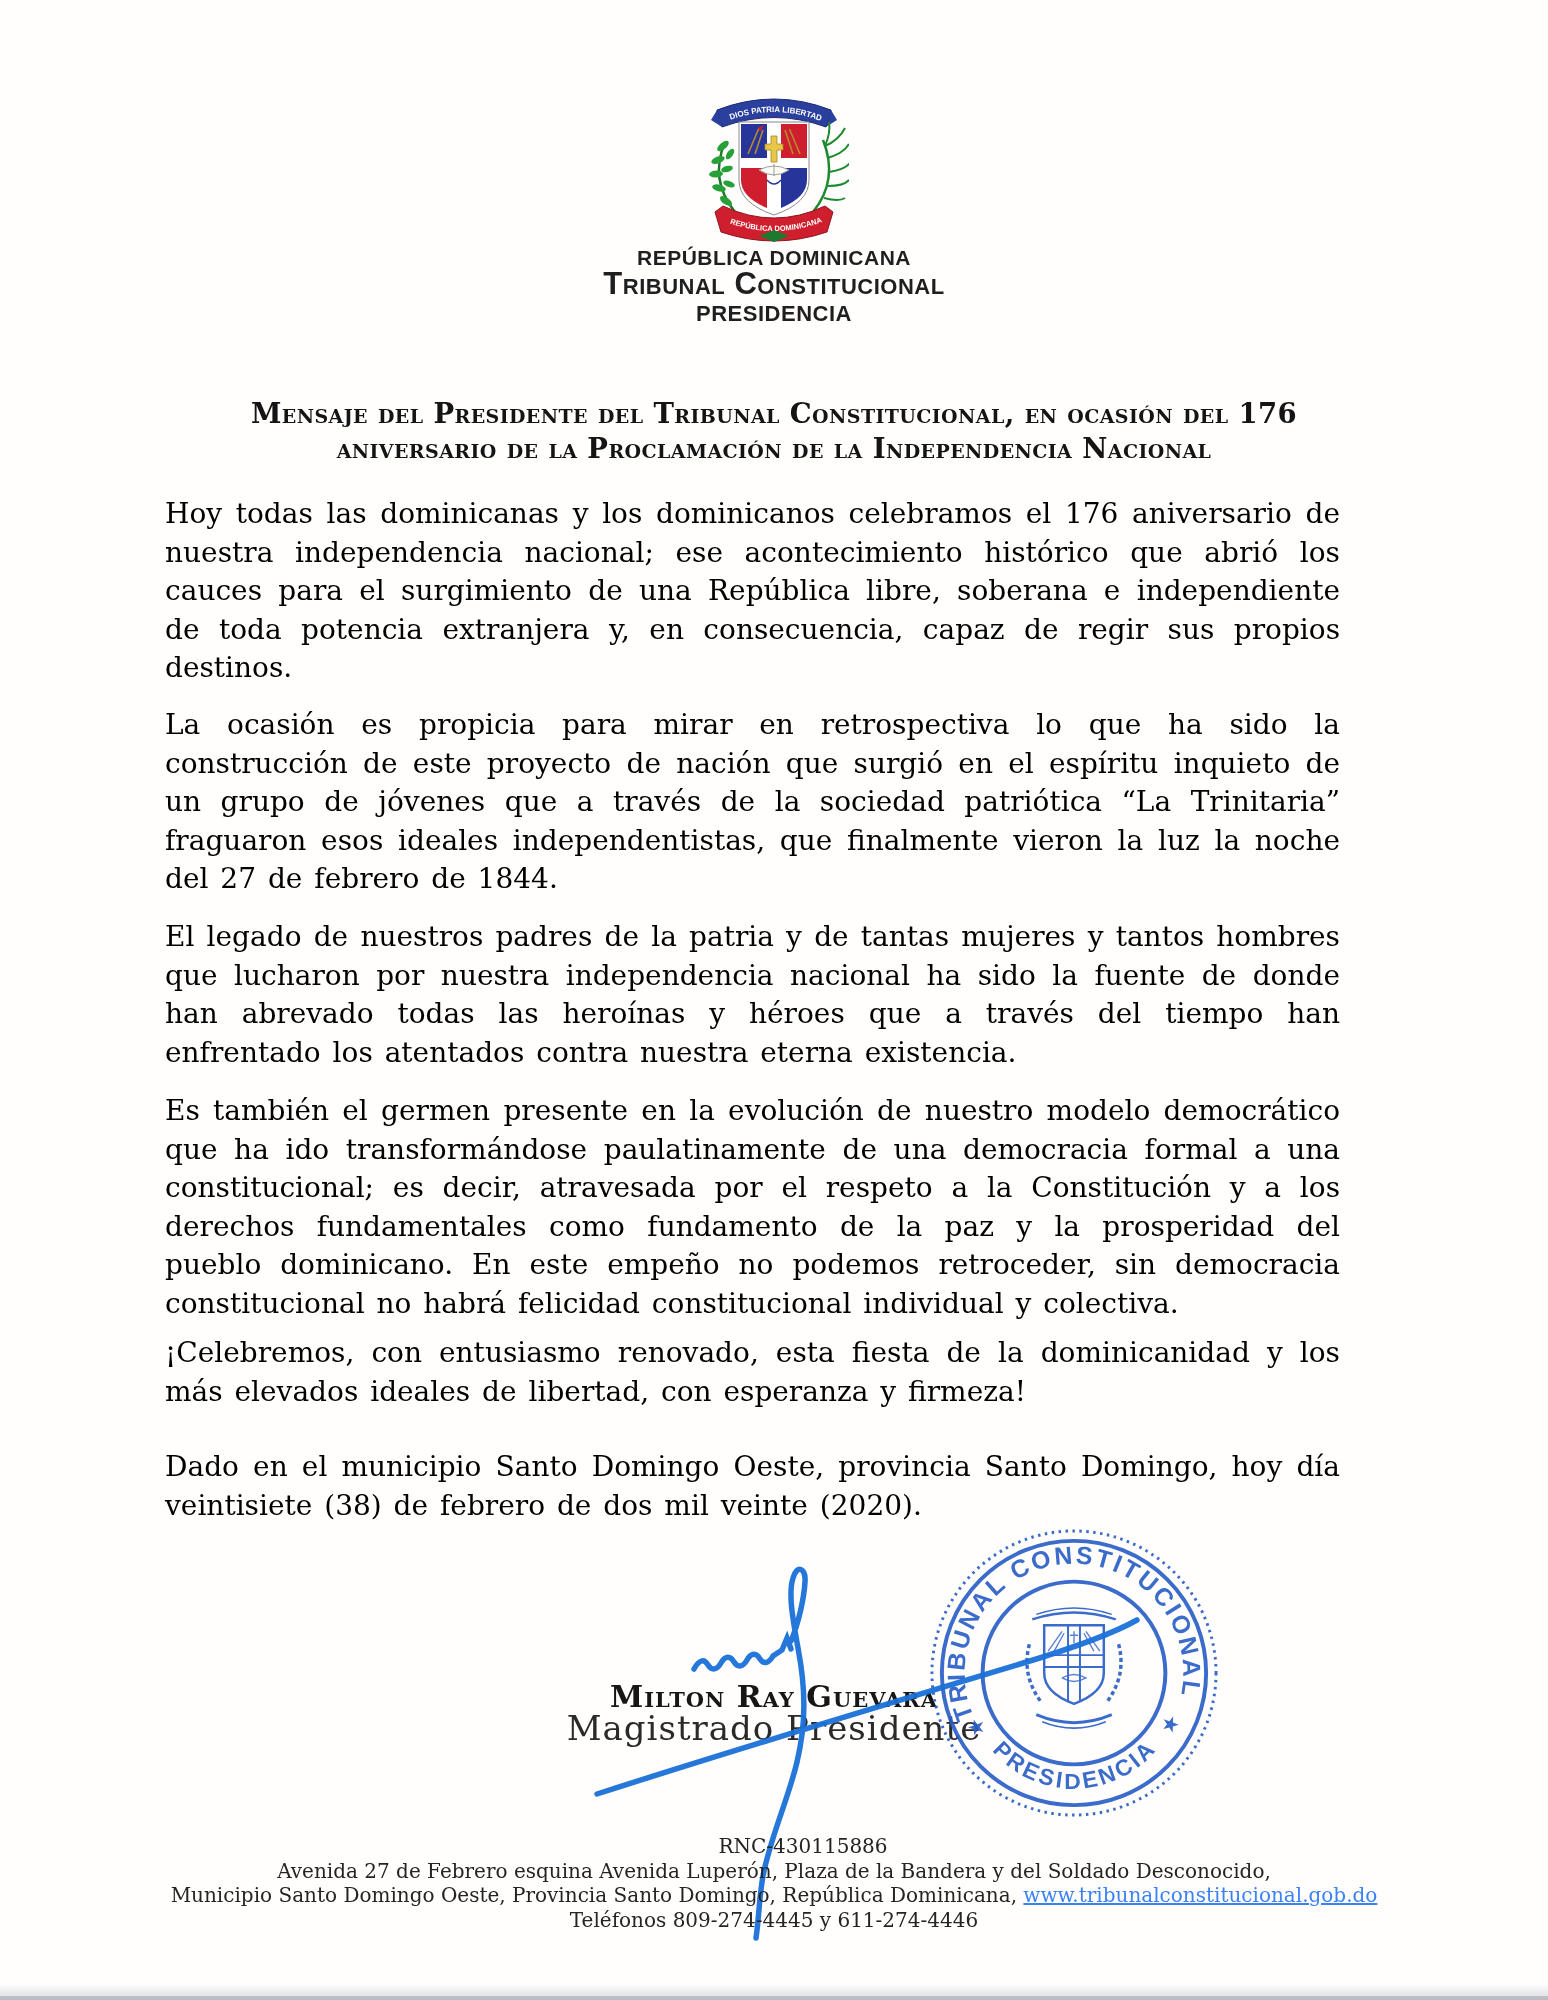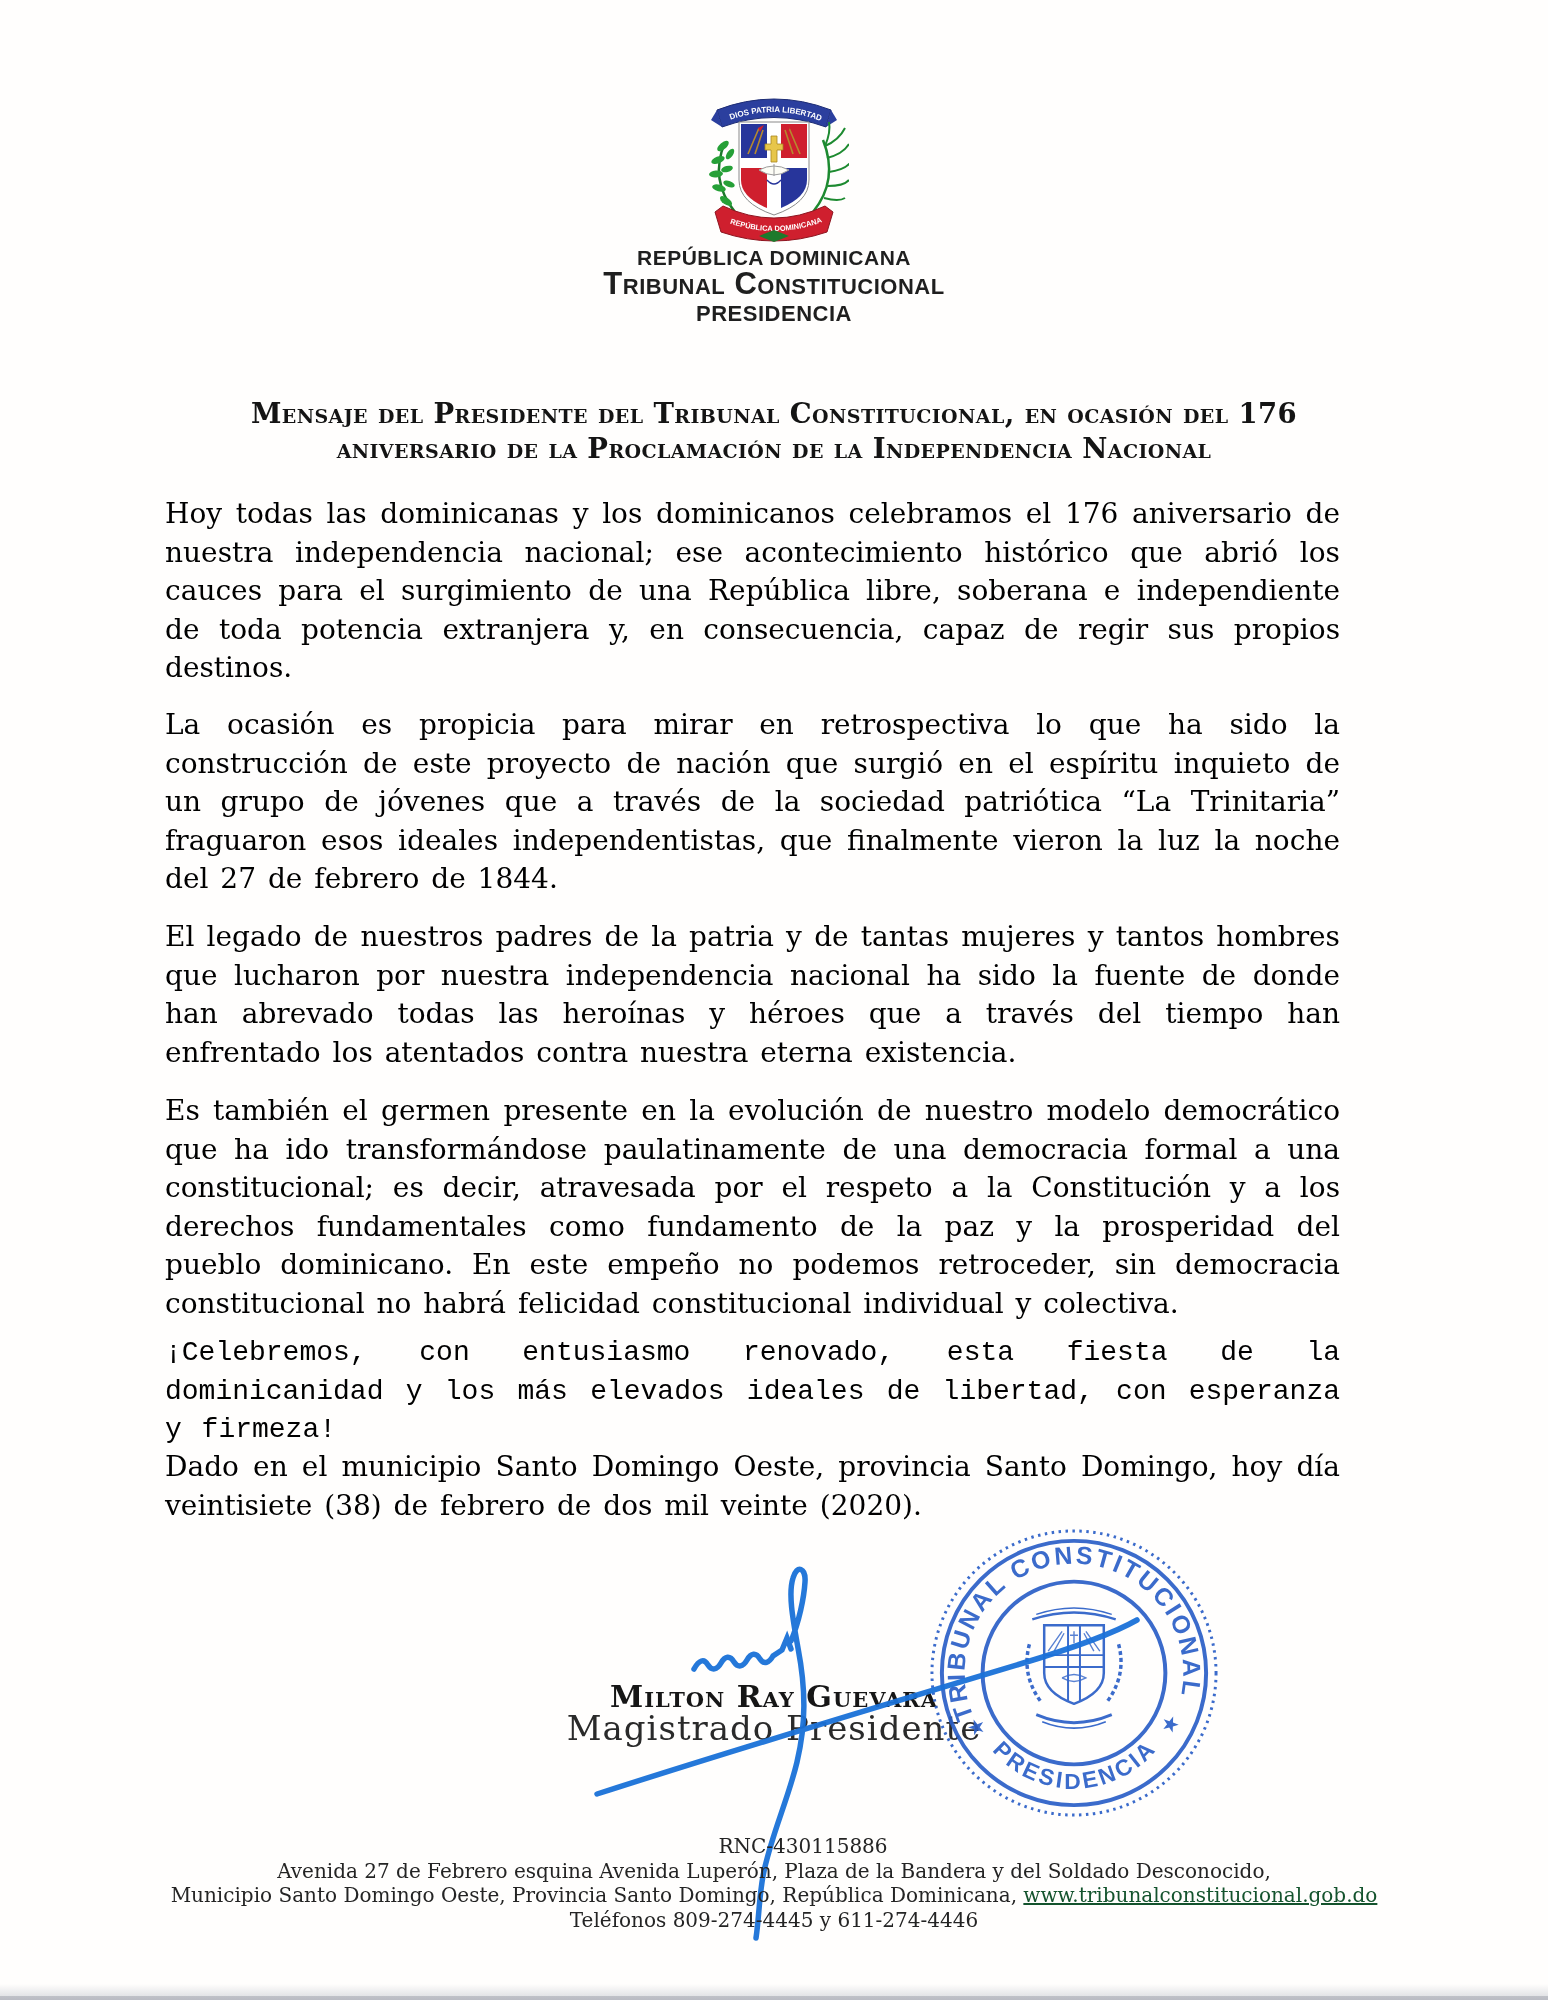--- a/index.html
+++ b/index.html
@@ -22,36 +22,36 @@
     font-weight:bold;font-variant:small-caps;font-size:27.5px;line-height:35px;color:#141414;letter-spacing:.4px;}
   .title-l1{top:396px;}
   .title-l2{top:431px;}
   
   .para{position:absolute;left:165px;width:1175px;margin:0;
     font-size:28px;line-height:38.6px;text-align:justify;color:#000000;word-spacing:3px;}
   .p0{top:495px;}
   .p1{top:706px;}
   .p2{top:918px;}
   .p3{top:1092px;}
-  .p4{top:1334px;font-family:Liberation Mono, monospace;}
+  .p4{top:1334px;}
   .p5{top:1448px;}
   
   .sig-name{position:absolute;left:0;width:1548px;top:1679px;text-align:center;
     font-weight:bold;font-variant:small-caps;font-size:30px;color:#161616;letter-spacing:1px;}
   .sig-role{position:absolute;left:0;width:1548px;top:1708px;text-align:center;
     font-size:34px;color:#2a2a2a;letter-spacing:1px;}
   .sig-strokes{position:absolute;left:560px;top:1540px;width:620px;height:420px;pointer-events:none;}
   .seal{position:absolute;left:925px;top:1524px;width:298px;height:298px;opacity:.92;}
   
   .fline{position:absolute;left:0;width:100%;text-align:center;font-size:20px;color:#242424;}
   .f0{top:1834px;padding-left:29px;}
   .f1{top:1859px;}
   .f2{top:1883px;}
   .f3{top:1908px;}
-  .weblink{color:#14532d;text-decoration:underline;}
+  .weblink{color:#3b82f6;text-decoration:underline;}
   
   .bottom-band{position:absolute;left:0;bottom:0;width:100%;height:16px;
     background:linear-gradient(to bottom,rgba(255,255,255,0),rgba(160,166,178,.40));}
   .bottom-edge{position:absolute;left:0;bottom:0;width:100%;height:4px;background:rgba(125,130,142,.35);}
 </style>
 </head>
 <body>
 
 <div class="page">
 

